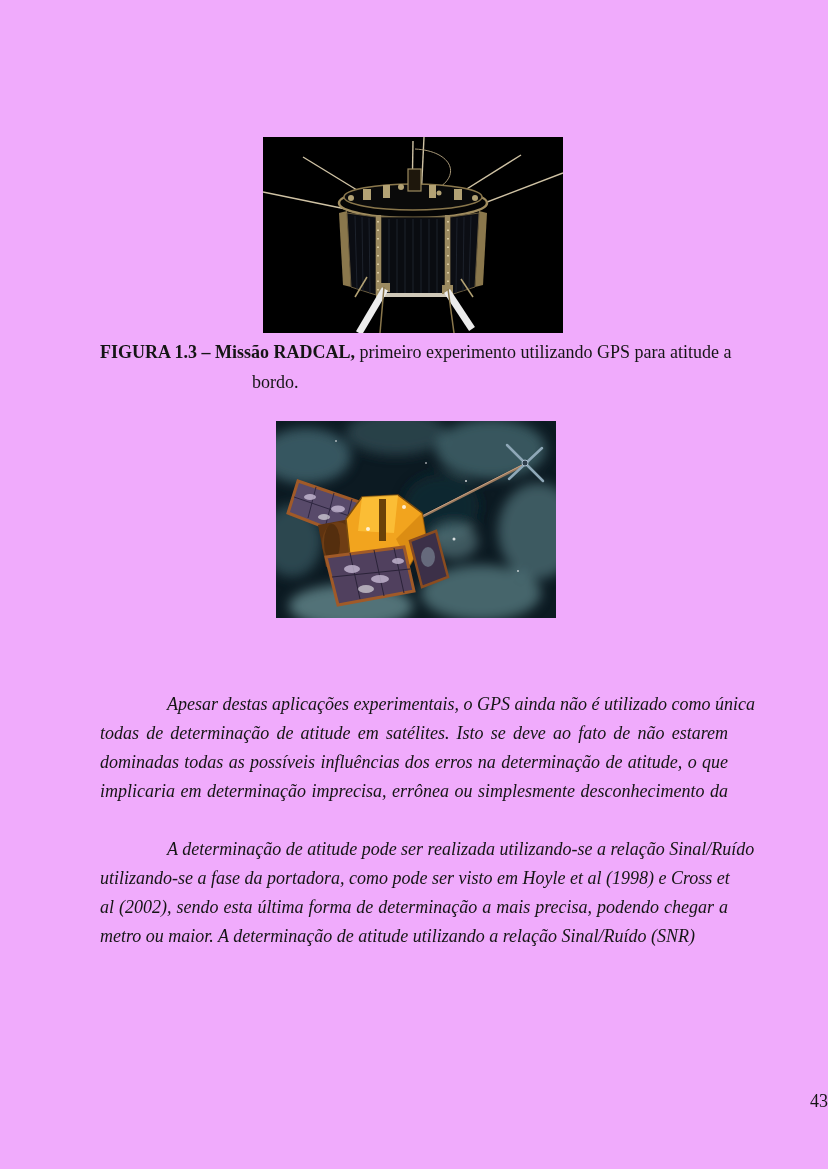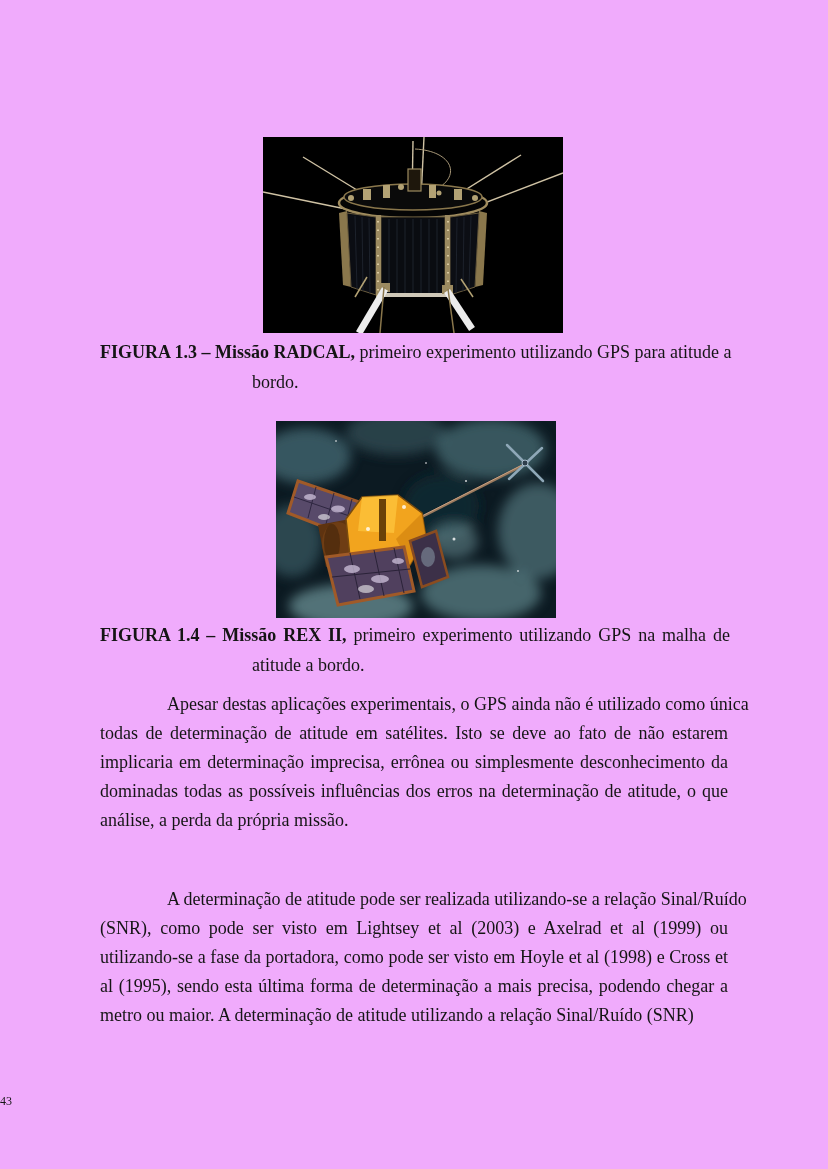--- a/index.html
+++ b/index.html
@@ -46,38 +46,39 @@
   }
   .b { font-weight: bold; }
 
   .para {
     position: absolute;
     left: 100px;
     width: 628px;
     font-size: 18px;
     line-height: 29px;
     color: #151515;
+    font-style: italic;
   }
   #para1 { top: 690px; }
-  #para2 { top: 885px; }
+  #para2 { top: 835px; }
   .bl {
     white-space: nowrap;
     text-align: justify;
     text-align-last: justify;
     text-justify: inter-word;
   }
   .bl.first { padding-left: 67px; }
   .bl.last  { text-align-last: left; }
 
   .page-number {
     position: absolute;
     left: 0; right: 0;
     top: 1089px;
-    text-align: left;
-    font-size: 12px;
+    text-align: right;
+    font-size: 18px;
     line-height: 24px;
     color: #151515;
   }
 </style>
 </head>
 <body>
 
 <div class="page">
 
   <div class="figure-image" id="fig1">
@@ -245,36 +246,30 @@
         <ellipse cx="90" cy="168" rx="8" ry="4" fill="#ffffff" opacity="0.55"></ellipse>
       </g>
 
       <g>
         <polygon points="134,120 160,110 172,156 146,166" fill="#3c3048" stroke="#8a4c20" stroke-width="2.5"></polygon>
         <ellipse cx="152" cy="136" rx="7" ry="10" fill="#8fa4b0" opacity="0.5"></ellipse>
       </g>
     </svg>
   </div>
 
-  <div class="caption" id="cap2">
-    <div class="cap-l1"><span class="b">FIGURA 1.4 – Missão REX II,</span> <span>primeiro experimento utilizando GPS na malha de</span></div>
-    <div class="cap-l2">atitude a bordo.</div>
-  </div>
 
   <div class="para" id="para1">
     <div class="bl first">Apesar destas aplicações experimentais, o GPS ainda não é utilizado como única</div>
     <div class="bl">todas de determinação de atitude em satélites. Isto se deve ao fato de não estarem</div>
+    <div class="bl">dominadas todas as possíveis influências dos erros na determinação de atitude, o que</div>
     <div class="bl">implicaria em determinação imprecisa, errônea ou simplesmente desconhecimento da</div>
-    <div class="bl">dominadas todas as possíveis influências dos erros na determinação de atitude, o que</div>
-    <div class="bl last">análise, a perda da própria missão.</div>
   </div>
 
   <div class="para" id="para2">
     <div class="bl first">A determinação de atitude pode ser realizada utilizando-se a relação Sinal/Ruído</div>
-    <div class="bl">(SNR), como pode ser visto em Lightsey et al (2003) e Axelrad et al (1999) ou</div>
     <div class="bl">utilizando-se a fase da portadora, como pode ser visto em Hoyle et al (1998) e Cross et</div>
-    <div class="bl">al (1995), sendo esta última forma de determinação a mais precisa, podendo chegar a</div>
+    <div class="bl">al (2002), sendo esta última forma de determinação a mais precisa, podendo chegar a</div>
     <div class="bl last">metro ou maior. A determinação de atitude utilizando a relação Sinal/Ruído (SNR)</div>
   </div>
 
   <div class="page-number">43</div>
 
 </div>
 
 </body></html>

